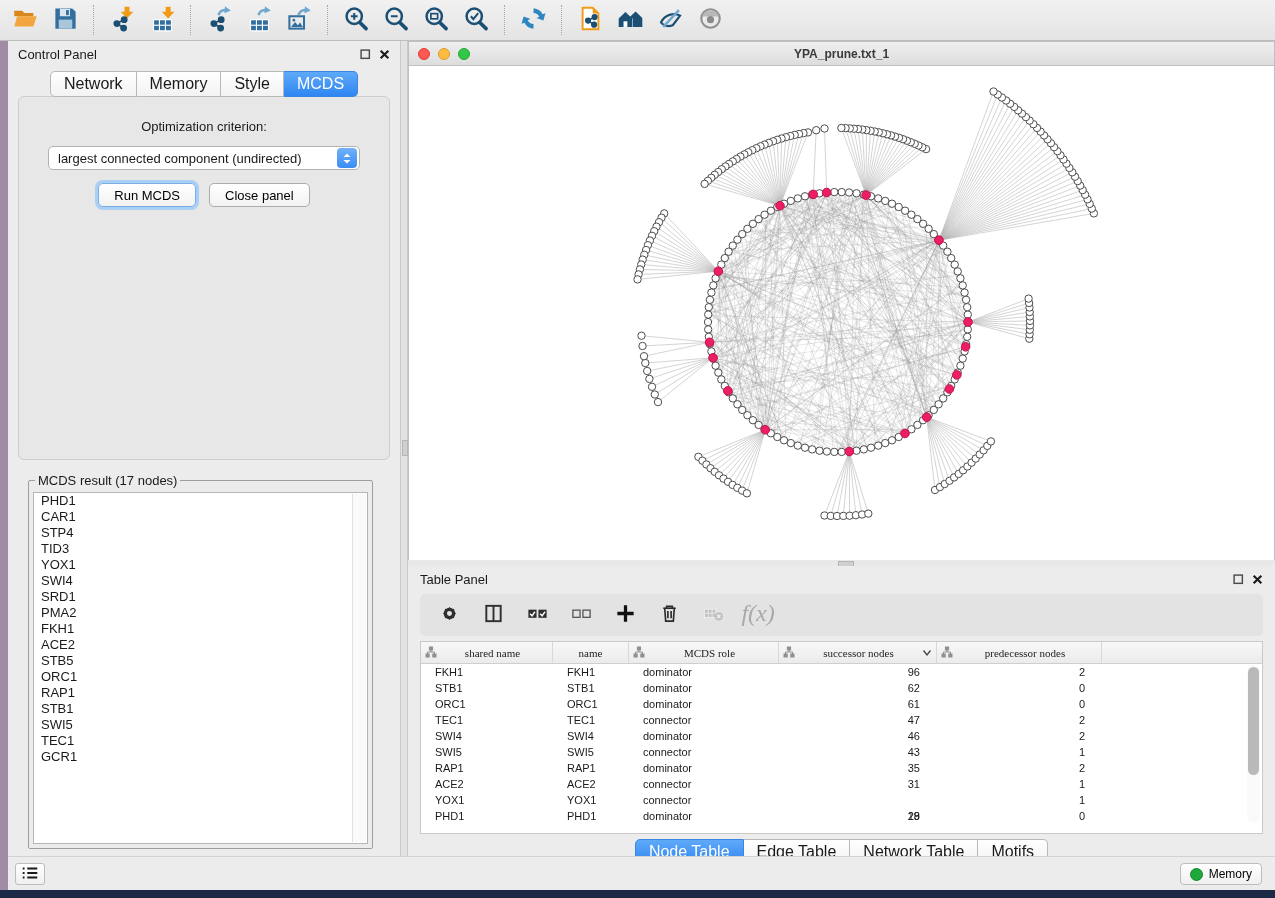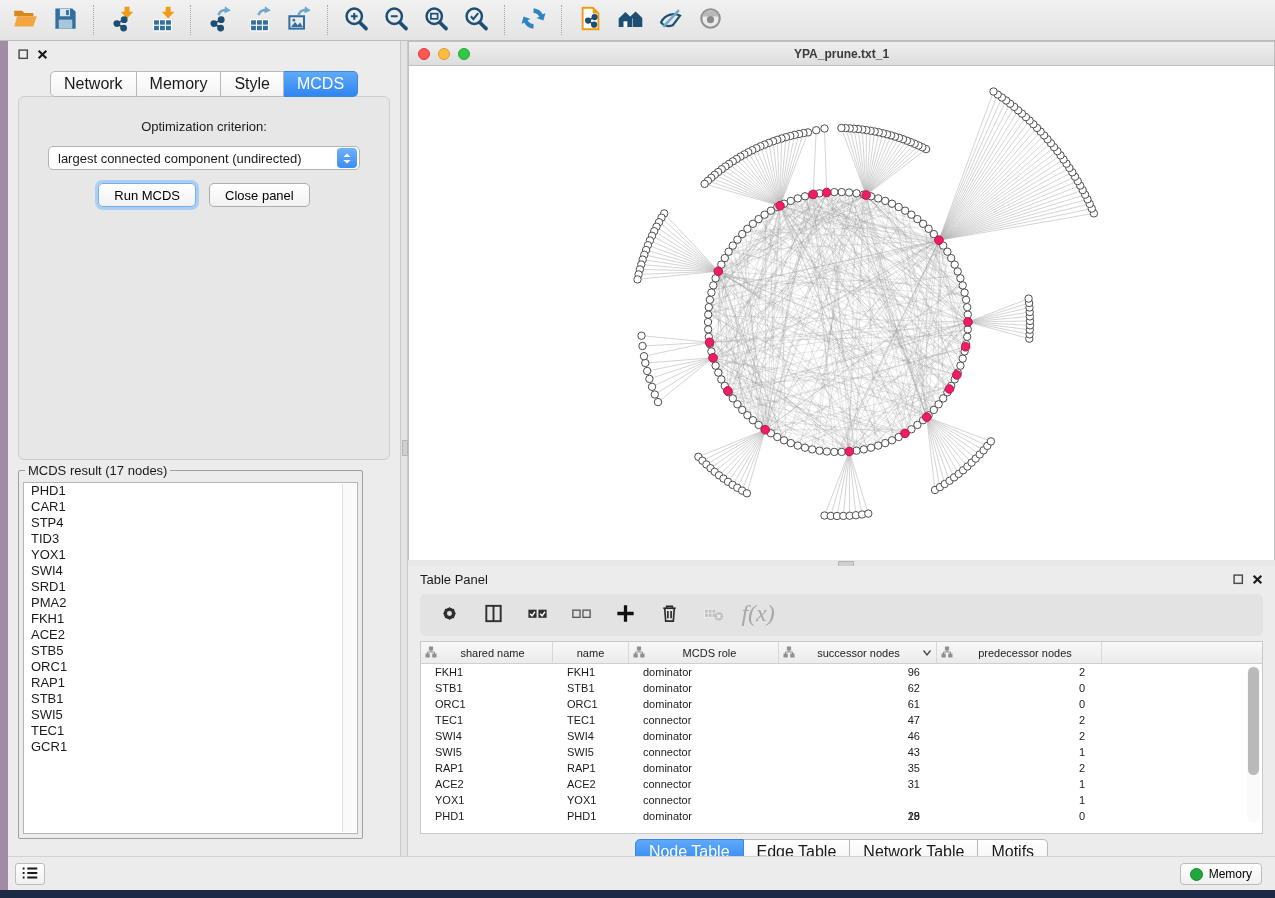--- a/index.html
+++ b/index.html
@@ -39,21 +39,21 @@
   .dropdown{width:312px;height:24px;margin:12px auto 0 auto;background:#fff;border:1px solid #b3b3b3;
             border-radius:5px;display:flex;align-items:center;box-sizing:border-box;}
   .dropdown .dd-text{flex:1;font-size:13px;text-align:left;padding-left:9px;white-space:nowrap;}
   .dd-stepper{width:20px;height:20px;margin-right:2px;border-radius:4px;
               background:linear-gradient(#71b1f9,#3a8cf4);display:flex;align-items:center;justify-content:center;}
   .btn-row{margin-top:13px;display:flex;justify-content:center;gap:13px;}
   .push-btn{height:24px;padding:0 15px;font-size:13px;background:linear-gradient(#fff,#f2f2f2);
             border:1px solid #adadad;border-radius:5px;font-family:"Liberation Sans",sans-serif;cursor:default;}
   .push-btn.focused{box-shadow:0 0 0 3px #a9cff5;border-color:#78aee6;}
   .mcds-box{position:absolute;left:10px;top:422px;width:345px;height:376px;box-sizing:border-box;
-            border:1px solid #9f9f9f;border-radius:2px;margin:0;padding:4px;background:#ececec;}
+            border:1px solid #9f9f9f;border-radius:2px;margin:10px;padding:4px;background:#ececec;}
   .mcds-box legend{font-size:13px;padding:0 3px;margin-left:2px;}
   .mcds-list{position:relative;width:100%;height:352px;background:#fff;border:1px solid #b5b5b5;
              box-sizing:border-box;overflow:hidden;}
   .mcds-item{font-size:13px;line-height:16px;padding-left:7px;text-align:left;}
   .mcds-scroll{position:absolute;right:1px;top:1px;width:13px;height:calc(100% - 2px);
                background:#fafafa;border-left:1px solid #e0e0e0;}
   
   .v-divider{position:absolute;left:400px;top:41px;width:8px;height:815px;background:#e3e3e3;
              border-left:1px solid #c9c9c9;border-right:1px solid #c9c9c9;box-sizing:border-box;}
   .v-grip{position:absolute;left:1px;top:399px;width:4px;height:14px;background:#cfcfcf;border:1px solid #b5b5b5;}
@@ -69,21 +69,21 @@
   .nw-title{position:absolute;left:0;right:0;text-align:center;font-size:12px;font-weight:bold;color:#3a3a3a;}
   .nw-canvas{width:865px;height:494px;background:#fff;}
   
   .table-panel{position:absolute;left:408px;top:566px;width:867px;height:290px;background:#ececec;}
   .tp-toolbar{margin:2px 12px 0 12px;height:42px;background:#e3e3e3;border-radius:5px;
               display:flex;align-items:center;padding-left:12px;gap:10px;}
   .tp-btn{width:34px;height:34px;display:flex;align-items:center;justify-content:center;
           background:none;border:none;padding:0;cursor:default;}
   .tp-table{margin:5px 12px 0 12px;height:193px;background:#fff;border:1px solid #c9c9c9;
             position:relative;overflow:hidden;box-sizing:border-box;}
-  .t-head{display:flex;height:21px;background:linear-gradient(#f8f8f8,#ebebeb);border-bottom:1px solid #cfcfcf;}
+  .t-head{display:flex;height:21px;background:linear-gradient(#f8f8f8,#ebebeb);border-bottom:1px solid #cfcfcf;font-family:Liberation Serif, serif;}
   .t-hcell{display:flex;align-items:center;padding:0 4px;box-sizing:border-box;
            border-right:1px solid #d8d8d8;font-size:11px;color:#222;}
   .t-hlabel{flex:1;text-align:center;}
   .t-row{display:flex;height:16px;align-items:center;}
   .t-cell{font-size:11px;box-sizing:border-box;white-space:nowrap;overflow:hidden;}
   .t-cell.left{padding-left:14px;text-align:left;}
   .t-cell.right{padding-right:17px;text-align:right;}
   .t-scroll{position:absolute;right:2px;top:23px;width:13px;height:158px;background:#fafafa;border-radius:7px;}
   .t-thumb{position:absolute;left:1px;top:2px;width:11px;height:108px;background:#b9b9b9;border-radius:6px;}
   .tp-tabs{display:flex;justify-content:center;margin-top:5px;}
@@ -265,20 +265,21 @@
         <line x1="10.5" y1="10.5" x2="13.8" y2="13.8" stroke="#9a9a9a" stroke-width="1.5"></line>
       </svg></span>
   <input placeholder="" style="">
 </div>
 
 <div class="left-strip"></div>
 <div class="bottom-strip"></div>
 
 <div class="control-panel">
   <div class="panel-header">
+    <span class="panel-title">Control Panel</span>
     <span class="win-btns">
       <button class="win-btn" id="cp-float">
           <svg width="11" height="11" viewBox="0 0 10 10">
             <rect x="1" y="1" width="7.5" height="7.5" fill="none" stroke="#4a4a4a" stroke-width="1.3"></rect>
           </svg>
         </button>
       <button class="win-btn" id="cp-close">
           <svg width="11" height="11" viewBox="0 0 10 10">
             <path d="M1.5 1.5 L8.5 8.5 M8.5 1.5 L1.5 8.5" stroke="#1a1a1a" stroke-width="1.9"></path>
           </svg>

